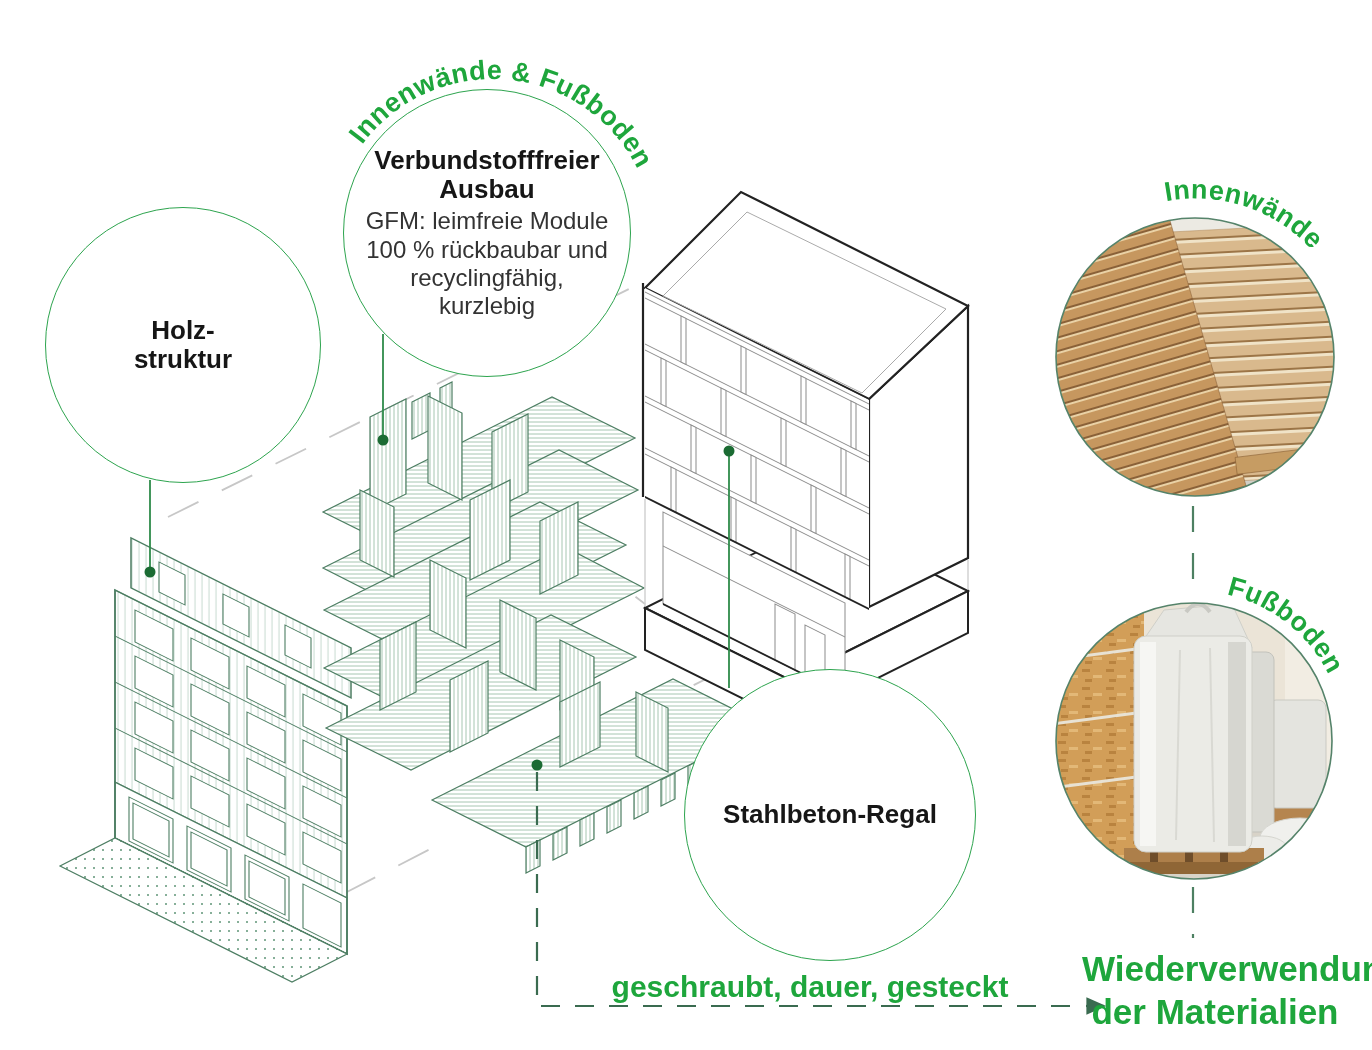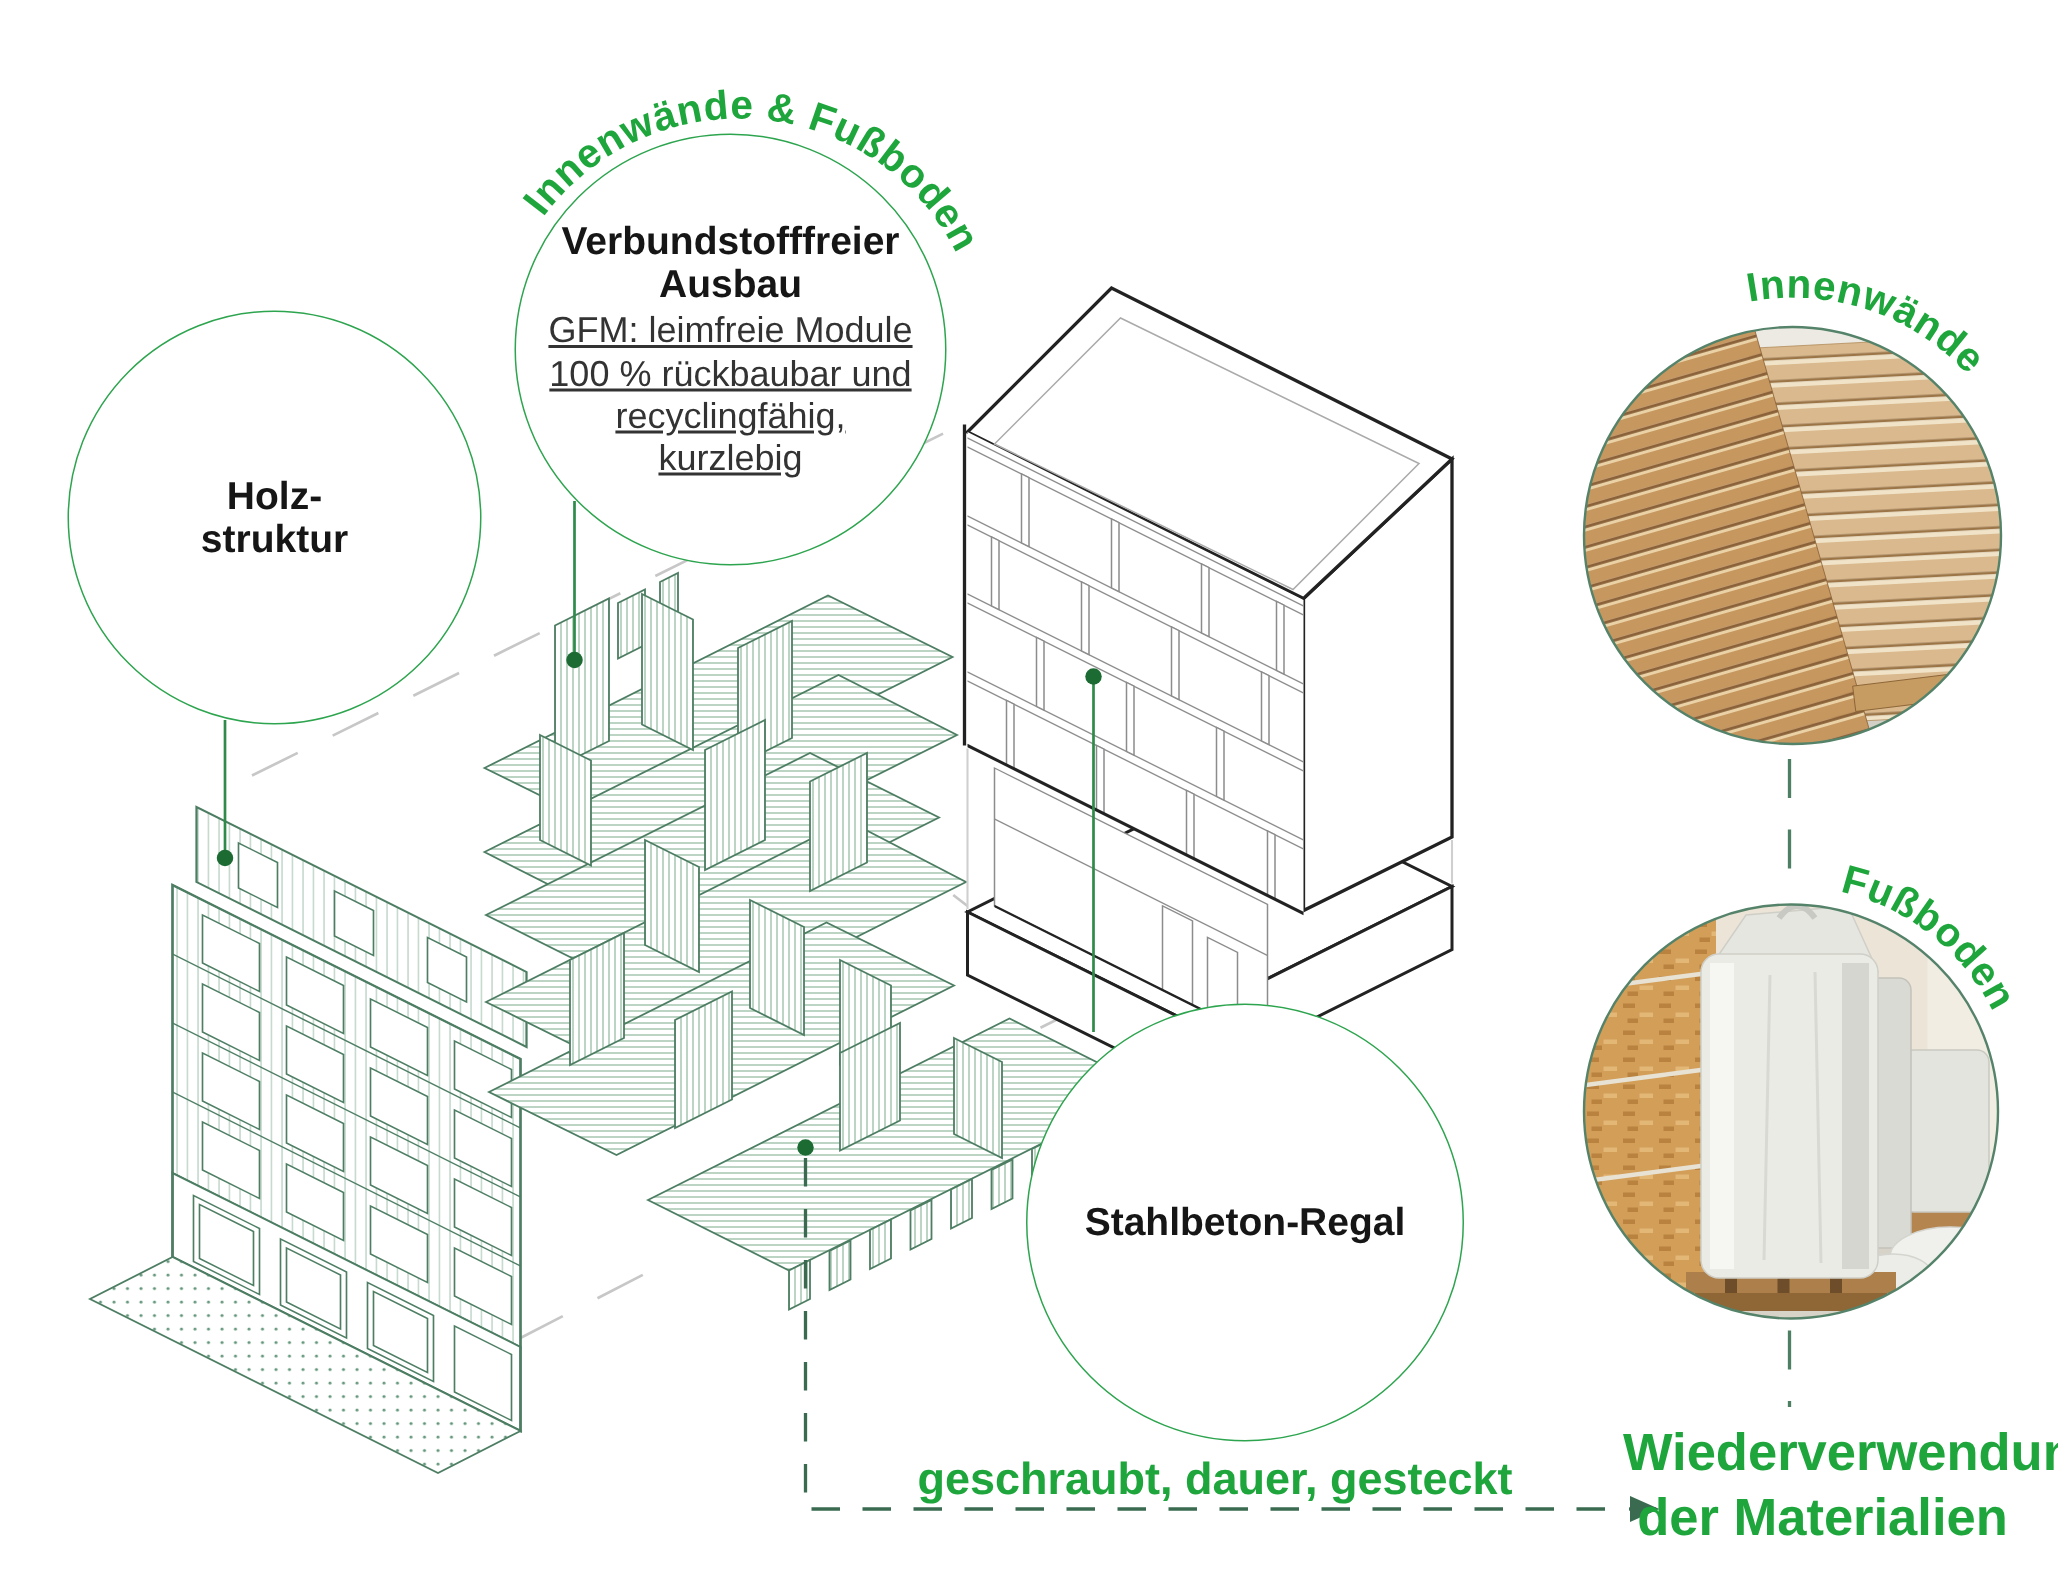--- a/index.html
+++ b/index.html
@@ -3,21 +3,21 @@
 <meta charset="utf-8">
 <style>
   html,body{margin:0;padding:0;background:#fff;}
   .stage{position:relative;width:1372px;height:1050px;background:#fff;overflow:hidden;
          font-family:"Liberation Sans",sans-serif;}
   .stage svg{position:absolute;left:0;top:0;}
   .note{position:absolute;border:1.7px solid #2da44e;border-radius:50%;background:#fff;
         display:flex;flex-direction:column;align-items:center;justify-content:center;
         text-align:center;box-sizing:border-box;}
   .note .t{font-weight:bold;font-size:26px;line-height:1.12;color:#161616;white-space:pre-line;}
-  .note .b{font-size:24px;line-height:1.17;color:#333;margin-top:3px;white-space:pre-line;text-decoration:underline;}
+  .note .b{font-size:24px;line-height:1.17;color:#333;margin-top:3px;white-space:pre-line;}
   .green-label{position:absolute;color:#1ea63c;font-weight:bold;text-align:center;white-space:pre-line;}
   #assembly-label{left:610px;top:970px;width:400px;font-size:30px;}
   #reuse-label{left:1082px;top:948px;width:266px;font-size:35px;line-height:1.22;}
 </style>
 </head>
 <body>
 
 <div class="stage">
 
 <svg width="1372" height="1050" viewBox="0 0 1372 1050">

